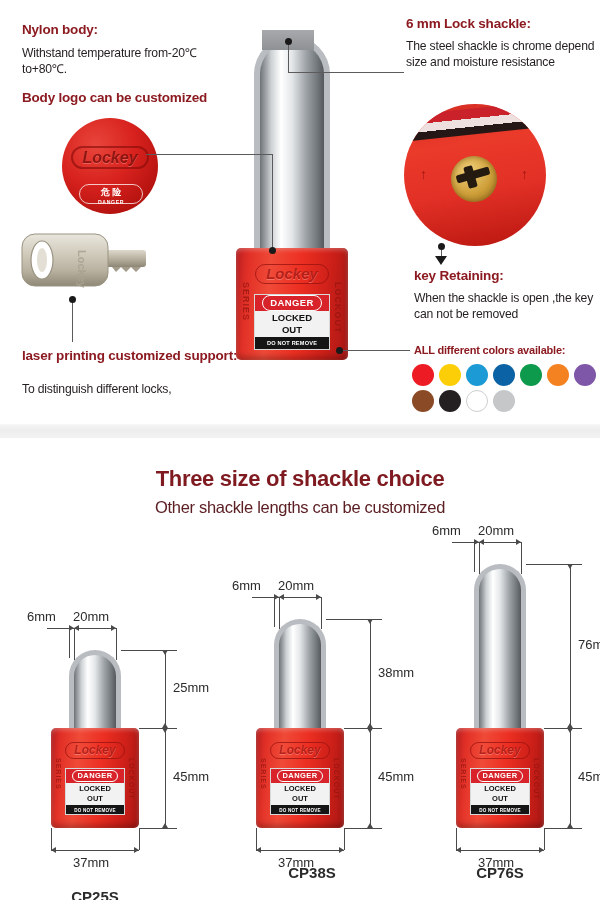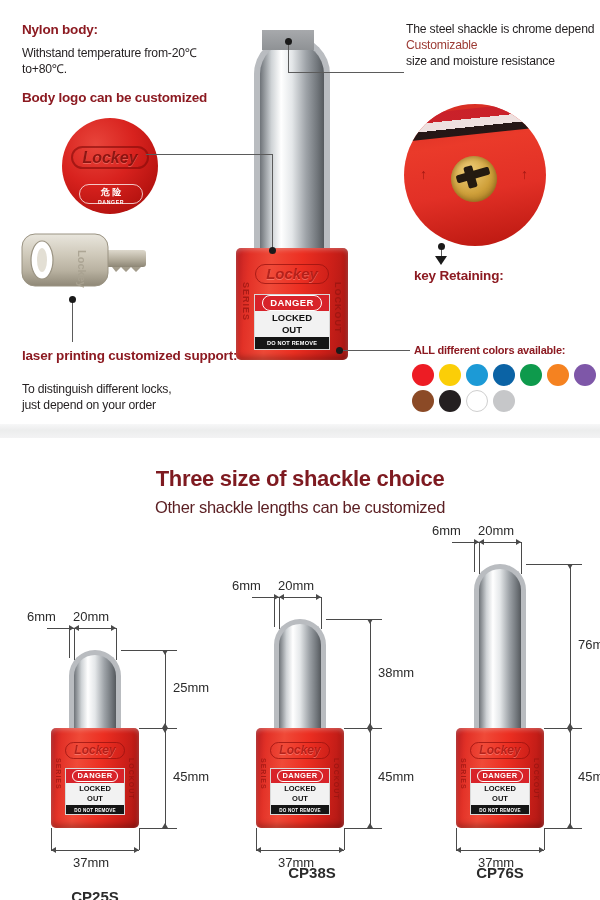--- a/index.html
+++ b/index.html
@@ -294,21 +294,20 @@
   <path d="M96 39 l4 5 l5 -5 l5 5 l5 -5 l5 5 l5 -5 z" fill="#a39c8b"></path>
   <rect x="6" y="6" width="86" height="52" rx="13" fill="url(#keyg)" stroke="#9a9382" stroke-width="1"></rect>
   <ellipse cx="26" cy="32" rx="11" ry="19" fill="#ffffff" stroke="#9a9382" stroke-width="1.2"></ellipse>
   <ellipse cx="26" cy="32" rx="5" ry="12" fill="#e3dfd4"></ellipse>
   <text x="48" y="28" font-family="Liberation Sans, sans-serif" font-size="11" font-weight="bold" fill="#a9a291" transform="rotate(90 58 32)" opacity="0.9">Lockey</text>
 </svg>
 
 <div class="callout" style="left:22px; top:348px;">
   <div class="c-head">laser printing customized support:</div>
   <div class="c-body" style="margin-top:16px;">To distinguish different locks,</div>
-  <div class="c-body">just depend on your order</div>
 </div>
 
 <div class="padlock" style="left:232px; top:32px; width:120px; height:330px;">
 
   <div class="pl-shackle" style="left:22px; top:4px; width:76px; height:240px;
         border-radius:38px 38px 0 0;"></div>
 
   <div class="pl-body" style="left:4px; top:216px; width:112px; height:112px;">
     <div class="pl-side-text" style="left:5px; top:34px; font-size:9px;">SERIES</div>
     <div class="pl-side-text" style="right:5px; top:34px; font-size:9px;">LOCKOUT</div>
@@ -331,27 +330,29 @@
 <div id="keyhole-circle">
   <div class="striplabel"></div>
   <div class="keyway"></div>
   <div class="slot"></div>
   <div class="slot2"></div>
   <div class="arrw" style="left:16px; top:62px;">↑</div>
   <div class="arrw" style="right:18px; top:62px;">↑</div>
 </div>
 
 <div class="callout" style="left:406px; top:16px;">
+  <div class="c-head">6 mm Lock shackle:</div>
   <div class="c-body" style="margin-top:5px;">The steel shackle is chrome depend</div>
-  <div class="c-body accent">Customizable</div>
   <div class="c-body">size and moisture resistance</div>
 </div>
 
 <div class="callout" style="left:414px; top:268px;">
   <div class="c-head">key Retaining:</div>
+  <div class="c-body" style="margin-top:5px;">When the shackle is open ,the key</div>
+  <div class="c-body">can not be removed</div>
 </div>
 
 <div class="callout" style="left:414px; top:344px;">
   <div class="c-head" style="font-size:11px;">ALL different  colors available:</div>
 </div>
 
 <div id="swatch-grid">
     <div class="swatch" style="background: rgb(237, 28, 36);"></div>
     <div class="swatch" style="background: rgb(251, 206, 7);"></div>
     <div class="swatch" style="background: rgb(28, 154, 214);"></div>

